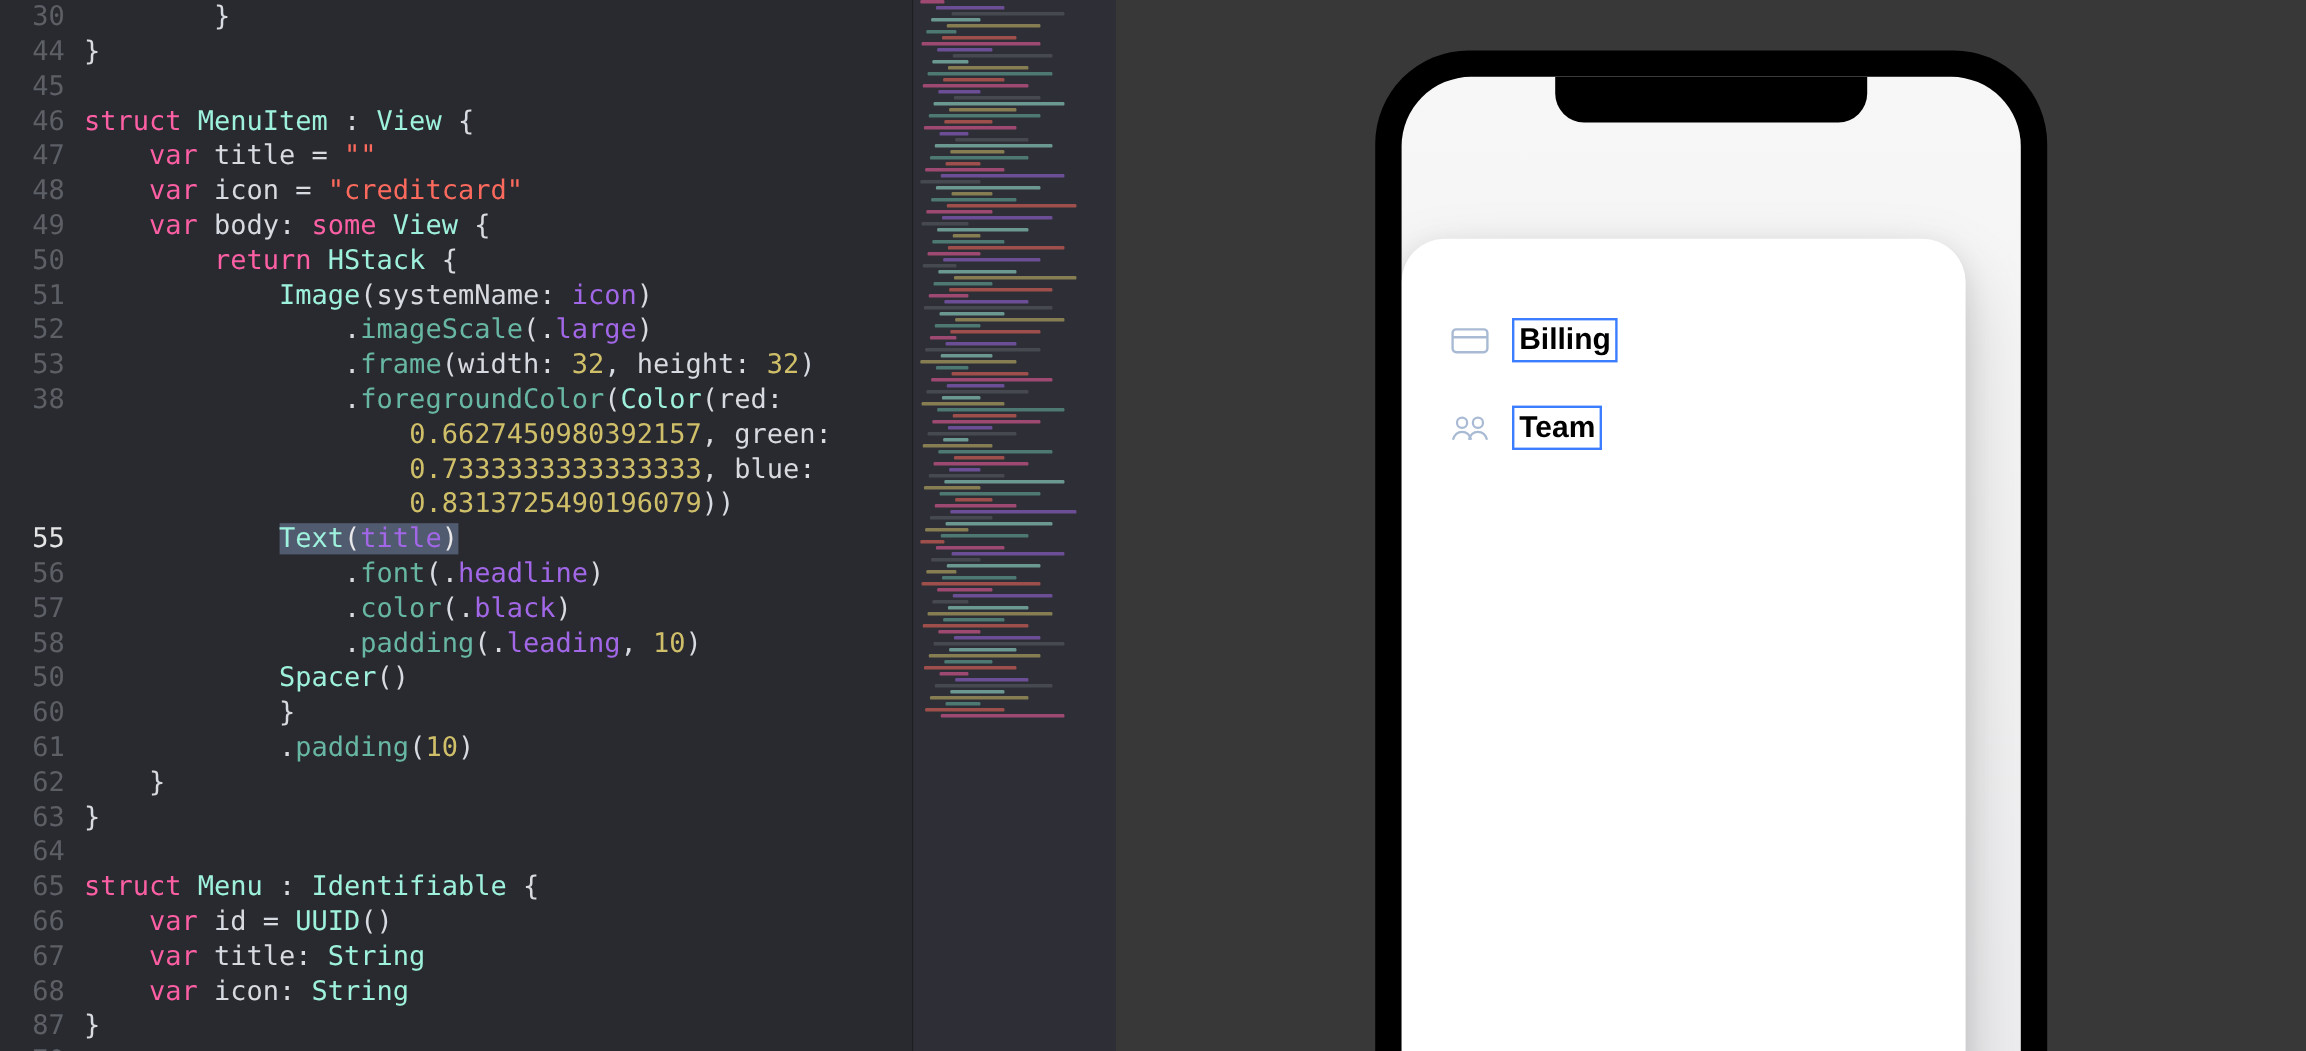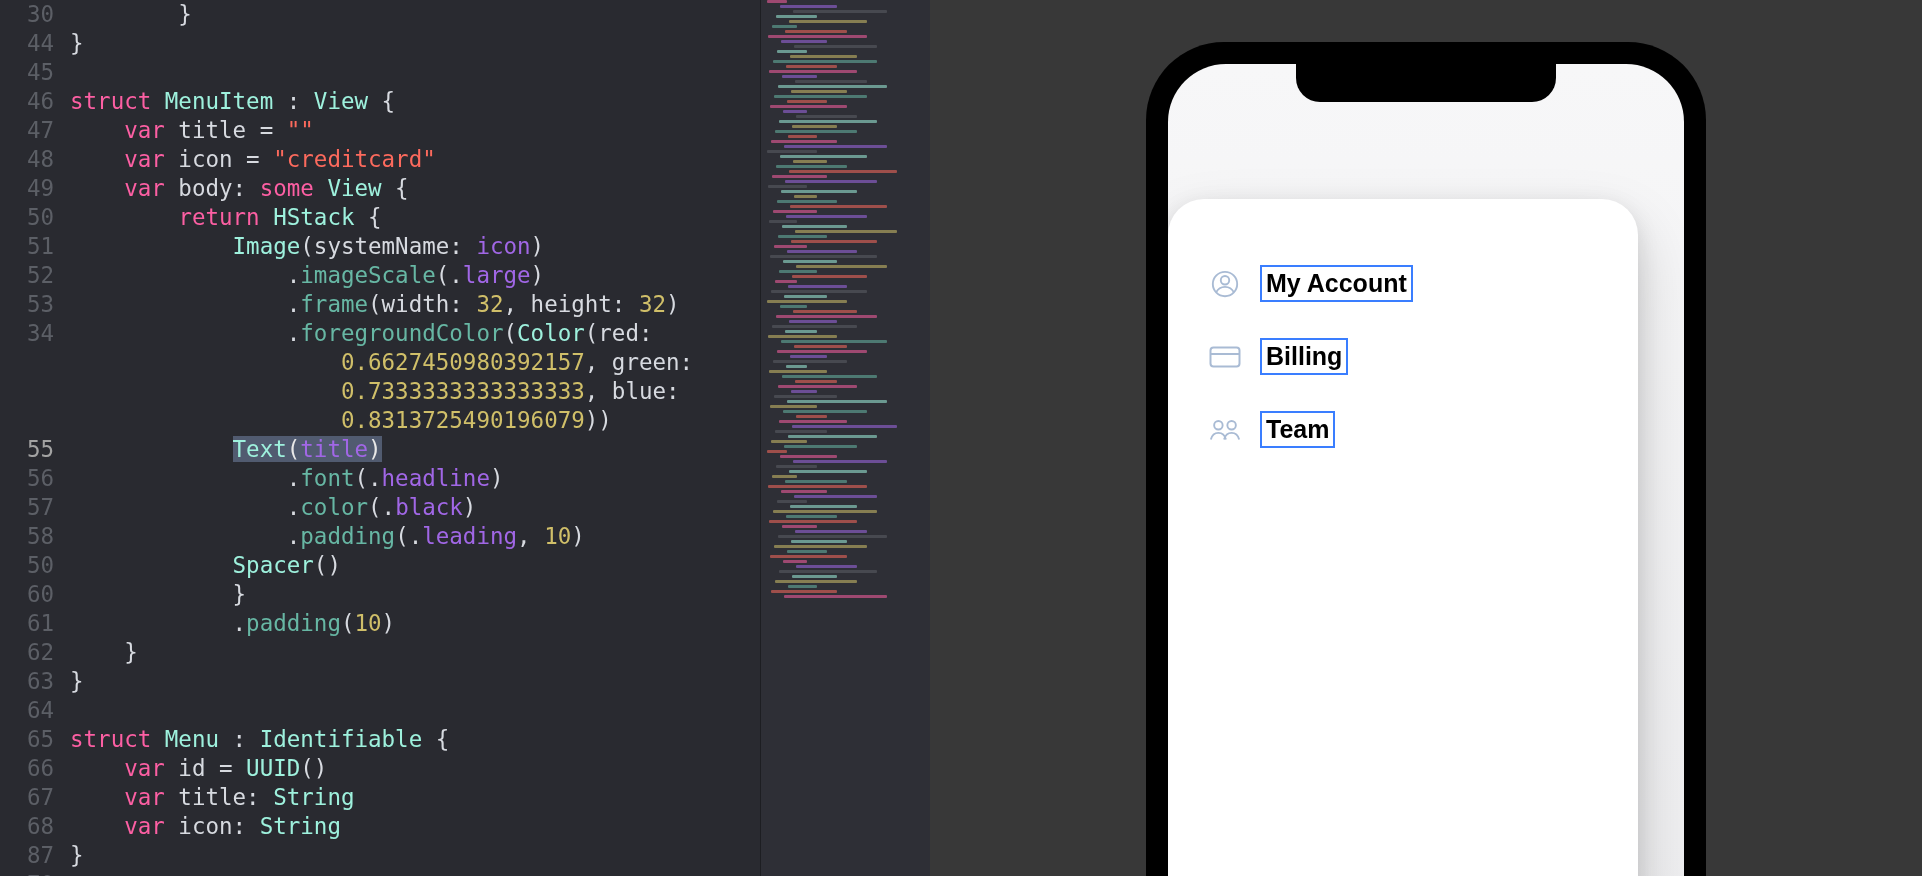--- a/index.html
+++ b/index.html
@@ -24,21 +24,21 @@
   .gutter {
     width: 70px;
     text-align: right;
     padding-top: 0px;
     color: #5c5f66;
     font-size: 22.5px;
     line-height: 29px;
     user-select: none;
   }
   .gutter div { padding-right: 16px; }
-  .gutter .hl { color: #a3a3a3; margin-left: 14px; }
+  .gutter .hl { color: #e5e5e5; margin-left: 14px; }
   .code {
     flex: 1;
     font-size: 22.5px;
     line-height: 29px;
     white-space: pre;
     padding-top: 0px;
     color: #d7dae0;
   }
   .code .row { display: block; height: 29px; }
   .kw   { color: #fc5fa3; text-align: center; }  
@@ -134,21 +134,21 @@
         <div>44</div>
         <div>45</div>
         <div>46</div>
         <div>47</div>
         <div>48</div>
         <div>49</div>
         <div>50</div>
         <div>51</div>
         <div>52</div>
         <div>53</div>
-        <div>34</div>
+        <div>38</div>
         <div>&nbsp;</div>
         <div>&nbsp;</div>
         <div>&nbsp;</div>
         <div class="hl">55</div>
         <div>56</div>
         <div>57</div>
         <div>58</div>
         <div>50</div>
         <div>60</div>
         <div>61</div>
@@ -286,30 +286,20 @@
         <div class="mm-line" style="width: 103px; margin-left: 23px; background: rgb(252, 95, 163); opacity: 0.55;"></div>
       </div>
   </div>
 
   <div class="preview">
     <div class="phone">
       <div class="phone-screen">
         <div class="notch"></div>
         <div class="card">
 
-          <div class="menu-item">
-            <span class="mi-icon">
-              <svg viewBox="0 0 32 32" width="30" height="30" fill="none" stroke="currentColor" stroke-width="2">
-                <circle cx="16" cy="16" r="13"></circle>
-                  <circle cx="16" cy="12" r="4.5"></circle>
-                <path d="M6.5 25c2-4 6-6 9.5-6s7.5 2 9.5 6"></path>
-              </svg>
-            </span>
-            <span class="mi-label">My Account</span>
-          </div>
 
           <div class="menu-item">
             <span class="mi-icon">
               <svg viewBox="0 0 32 22" width="32" height="22" fill="none" stroke="currentColor" stroke-width="2">
                 <rect x="1.5" y="1.5" width="29" height="19" rx="3"></rect>
                   <line x1="1.5" y1="8" x2="30.5" y2="8"></line>
               </svg>
             </span>
             <span class="mi-label">Billing</span>
           </div>

